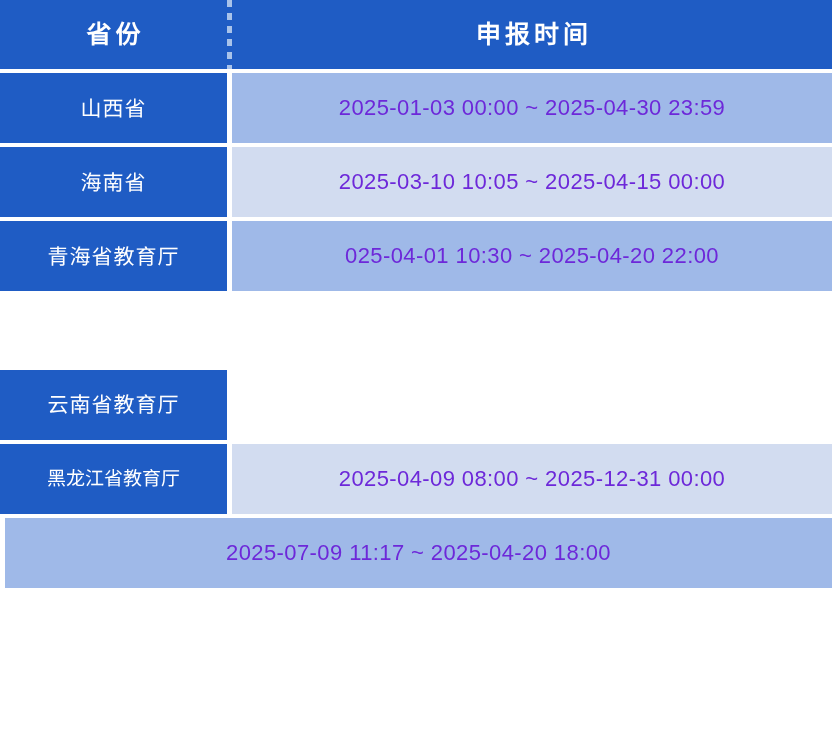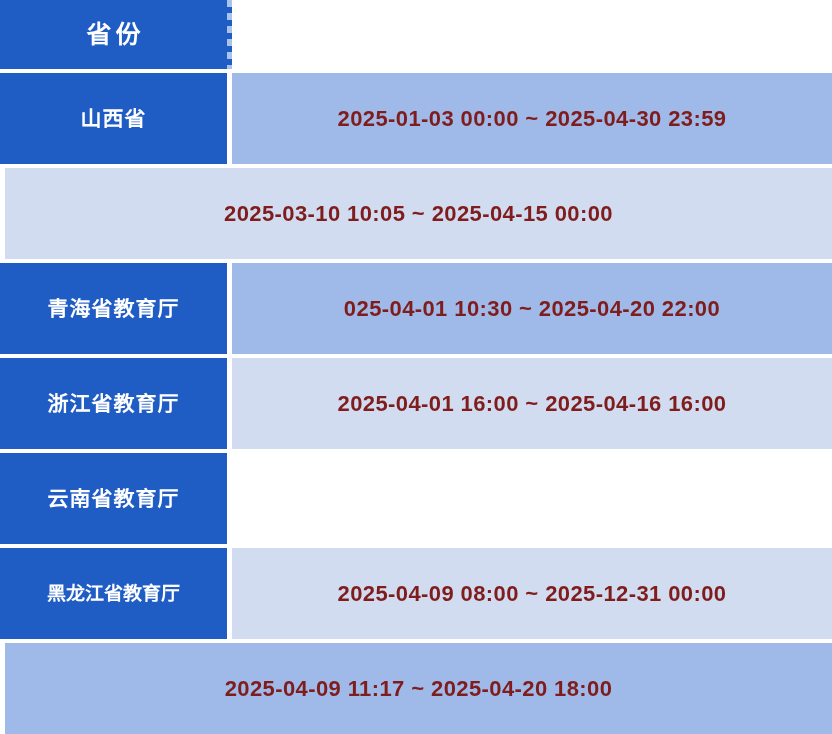--- a/index.html
+++ b/index.html
@@ -11,21 +11,21 @@
   body {
     width: 832px;
     height: 734px;
     overflow: hidden;
     font-family: "Liberation Sans", "DejaVu Sans", sans-serif;
     -webkit-font-smoothing: antialiased;
   }
 
   .schedule-table {
     width: 832px;
-    height: 734px;
+    height: 588px;
     display: flex;
     flex-direction: column;
     background: #ffffff;
     box-sizing: border-box;
   }
 
   
   .table-header {
     display: flex;
     height: 69px;
@@ -87,21 +87,21 @@
     width: 227px;
     flex: 0 0 227px;
     background: #1f5cc4;
     display: flex;
     align-items: center;
     justify-content: center;
     box-sizing: border-box;
   }
   .cell-province .cell-text {
     color: #ffffff;
-    font-weight: 700;
+    font-weight: 400;
     font-size: 21px;
     letter-spacing: 1px;
     line-height: 1;
     white-space: nowrap;
   }
   .cell-province.compact .cell-text {
     font-size: 19px;
     letter-spacing: 0px;
   }
   .cell-gap {
@@ -110,79 +110,79 @@
     background: #ffffff;
   }
   .cell-time {
     flex: 1 1 auto;
     display: flex;
     align-items: center;
     justify-content: center;
     box-sizing: border-box;
   }
   .cell-time .cell-text {
-    color: #7f1d1d;
+    color: #6d28d9;
     font-size: 22px;
-    font-weight: 700;
+    font-weight: 400;
     letter-spacing: 0.4px;
     line-height: 1;
     white-space: nowrap;
   }
   .band-dark  .cell-time { background: #9fb9e8; }
   .band-light .cell-time { background: #d2dcf0; }
 </style>
 </head>
 <body>
 
 <div class="schedule-table">
 
   <div class="table-header">
     <div class="header-cell header-province">
       <span class="cell-text">省份</span>
     </div>
     <div class="header-divider"></div>
+    <div class="header-cell header-time">
+      <span class="cell-text">申报时间</span>
+    </div>
   </div>
 
   <div class="table-body">
 
     <div class="table-row band-dark">
       <div class="cell-province">
         <span class="cell-text">山西省</span>
       </div>
       <div class="cell-gap"></div>
       <div class="cell-time">
         <span class="cell-text">2025-01-03 00:00 ~ 2025-04-30 23:59</span>
       </div>
     </div>
 
     <div class="table-row band-light">
+      <div class="cell-province">
+        <span class="cell-text">海南省</span>
+      </div>
       <div class="cell-gap"></div>
       <div class="cell-time">
         <span class="cell-text">2025-03-10 10:05 ~ 2025-04-15 00:00</span>
       </div>
     </div>
 
     <div class="table-row band-dark">
       <div class="cell-province">
         <span class="cell-text">青海省教育厅</span>
       </div>
       <div class="cell-gap"></div>
       <div class="cell-time">
         <span class="cell-text">025-04-01 10:30 ~ 2025-04-20 22:00</span>
       </div>
     </div>
 
     <div class="table-row band-light">
-      <div class="cell-province">
-        <span class="cell-text">浙江省教育厅</span>
-      </div>
-      <div class="cell-gap"></div>
-      <div class="cell-time">
-        <span class="cell-text">2025-04-01 16:00 ~ 2025-04-16 16:00</span>
-      </div>
+      <div class="cell-gap"></div>
     </div>
 
     <div class="table-row band-dark">
       <div class="cell-province">
         <span class="cell-text">云南省教育厅</span>
       </div>
       <div class="cell-gap"></div>
     </div>
 
     <div class="table-row band-light">
@@ -191,18 +191,18 @@
       </div>
       <div class="cell-gap"></div>
       <div class="cell-time">
         <span class="cell-text">2025-04-09 08:00 ~ 2025-12-31 00:00</span>
       </div>
     </div>
 
     <div class="table-row band-dark">
       <div class="cell-gap"></div>
       <div class="cell-time">
-        <span class="cell-text">2025-04-09 11:17 ~ 2025-04-20 18:00</span>
+        <span class="cell-text">2025-07-09 11:17 ~ 2025-04-20 18:00</span>
       </div>
     </div>
 
   </div>
 </div>
 
 </body></html>

